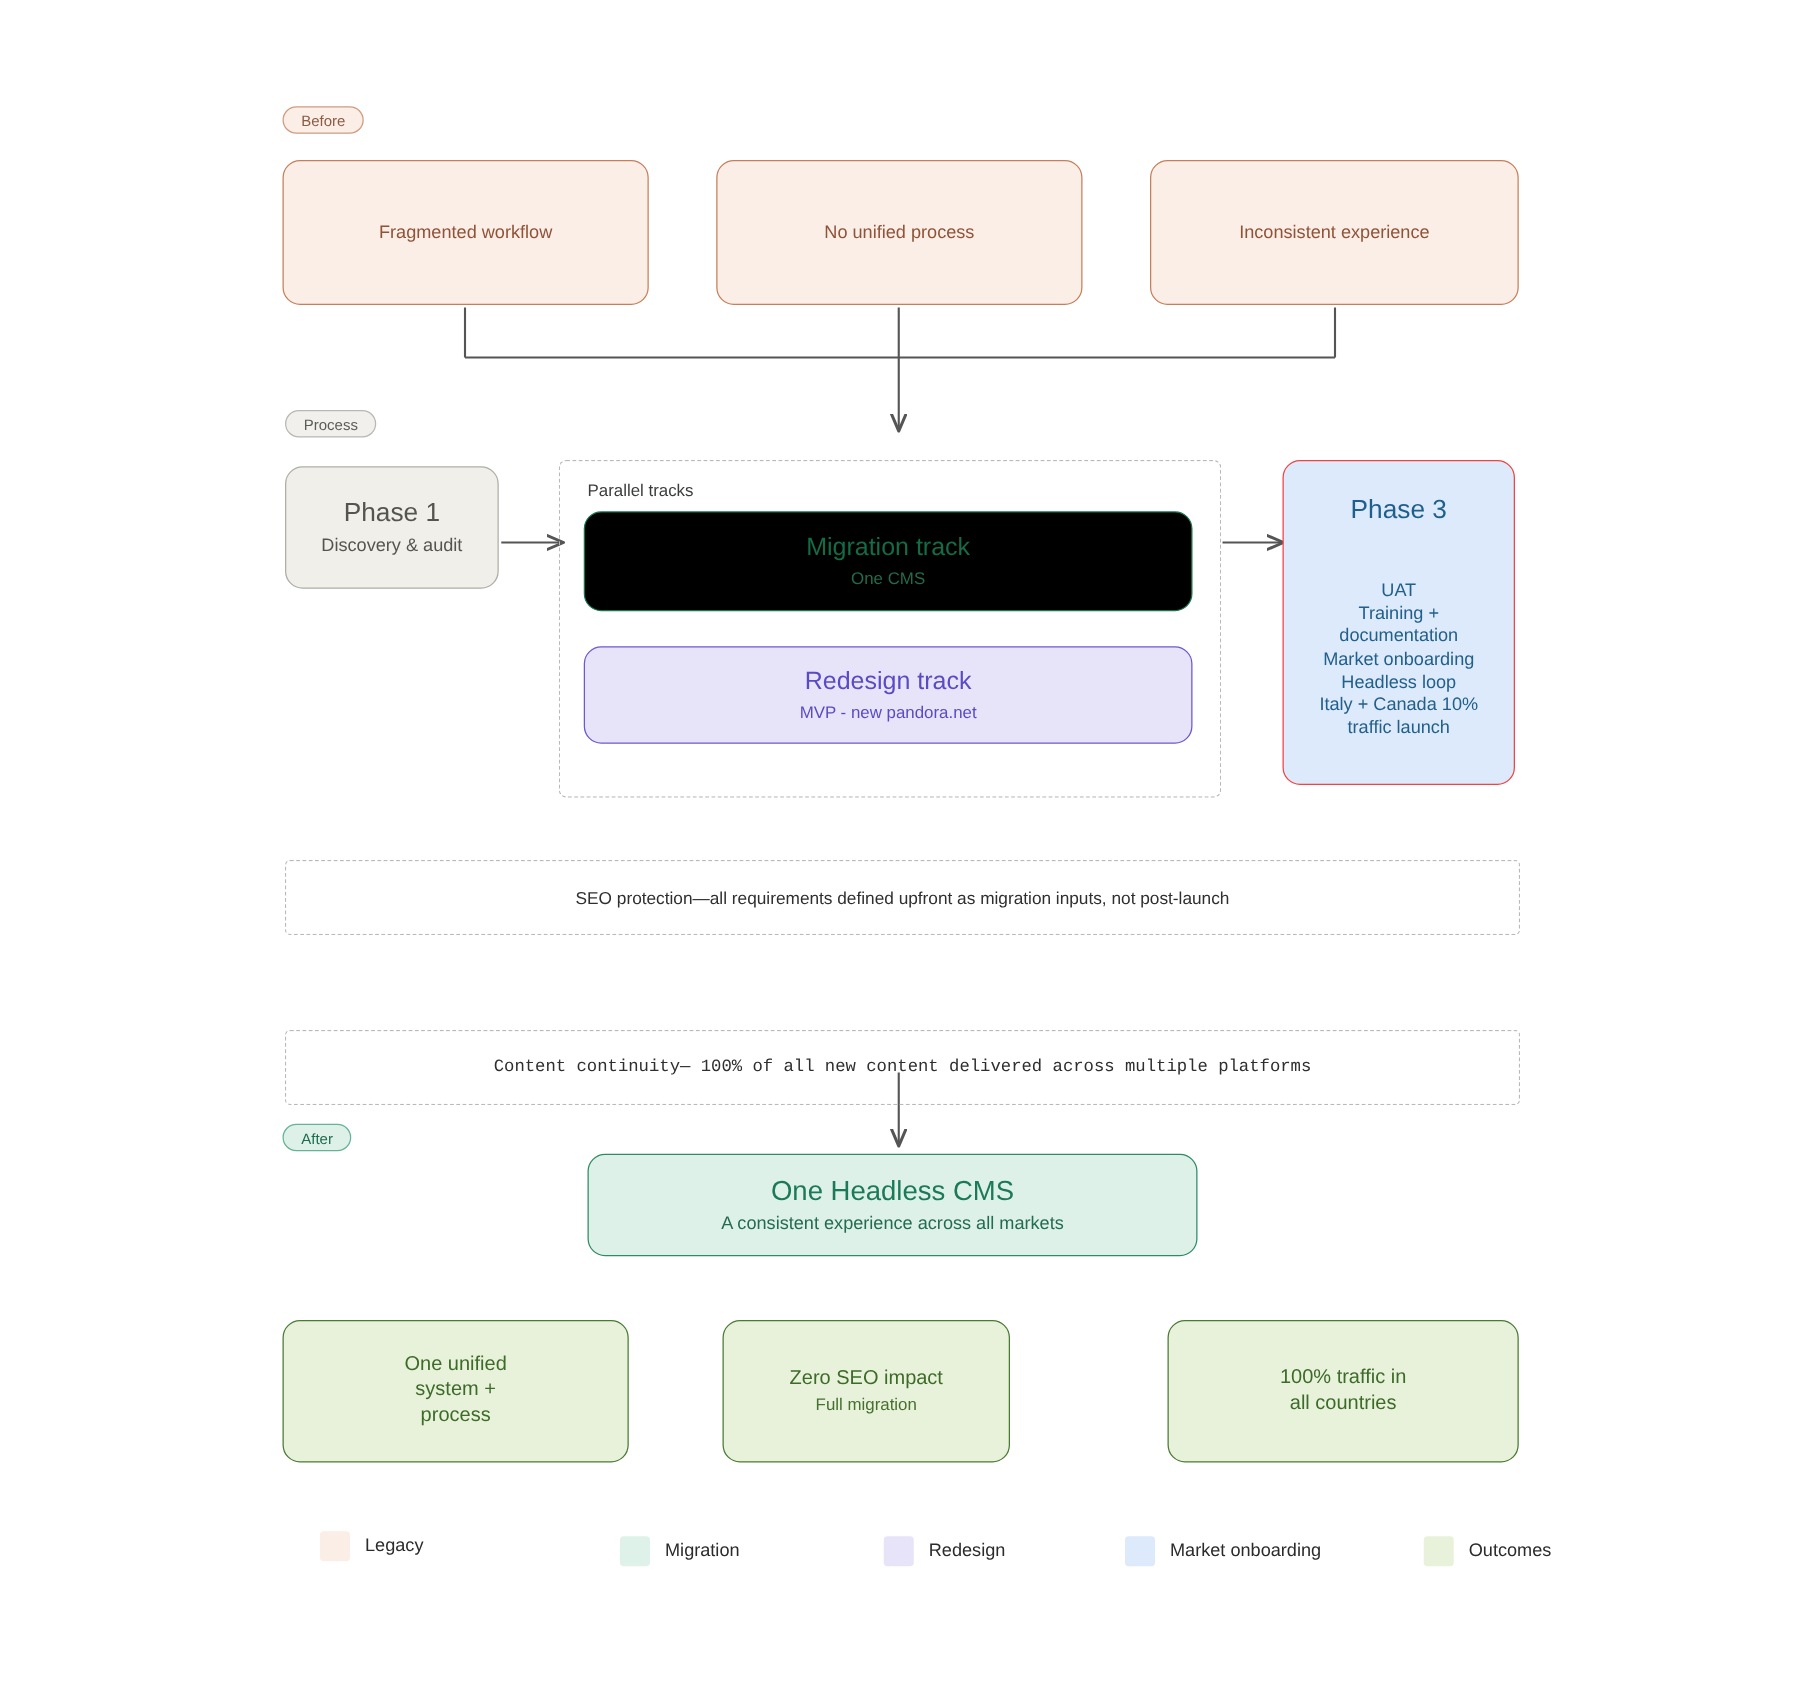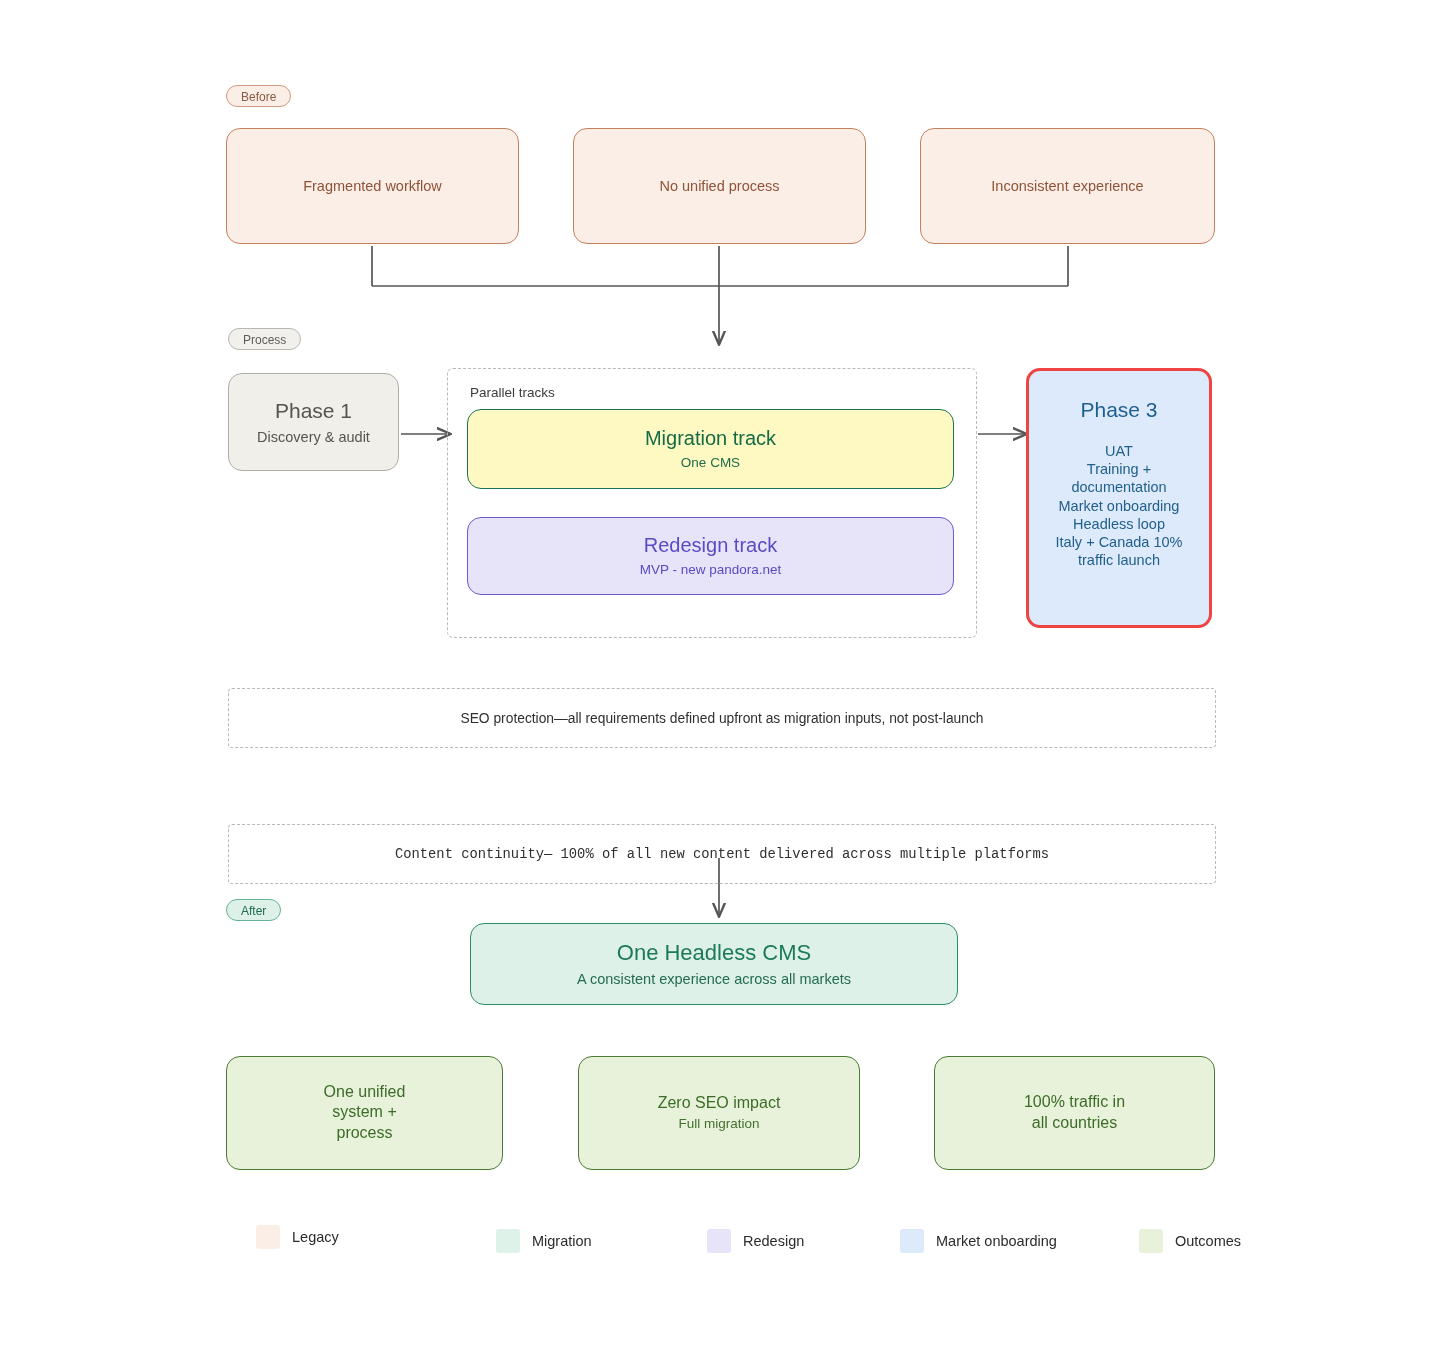--- a/index.html
+++ b/index.html
@@ -110,21 +110,21 @@
 
   .track {
     border-radius: 14px;
   }
   .track .title { font-size: 20px; }
   .track .sub { font-size: 13.5px; margin-top: 2px; }
 
   .track-migration {
     left: 467px; top: 409px;
     width: 487px; height: 80px;
-    background: #fef9c3;
+    background: #000000;
     border: 1px solid #17764f;
     color: #17694a;
   }
   .track-migration .title { color: #146b46; }
   .track-migration .sub { color: #226b4e; }
 
   .track-redesign {
     left: 467px; top: 517px;
     width: 487px; height: 78px;
     background: #e7e4fa;
@@ -132,24 +132,25 @@
     color: #5042b4;
   }
   .track-redesign .title { color: #5a4bc4; }
   .track-redesign .sub { color: #5a4bc4; }
 
   
   .phase3 {
     left: 1026px; top: 368px;
     width: 186px; height: 260px;
     background: #dceafb;
-    border: 3px solid #ef4444;
+    border: 1px solid #ef4444;
     color: #1f5b87;
     justify-content: flex-start;
     padding-top: 26px;
+    gap: 24px;
   }
   .phase3 .title { font-size: 21px; color: #1f5f8d; }
   .phase3 .lines {
     margin-top: 18px;
     font-size: 14.5px;
     line-height: 1.26;
     color: #225f8b;
   }
 
   
@@ -186,21 +187,21 @@
     height: 114px;
     background: #e8f2da;
     border: 1px solid #4a7a33;
     color: #3d6b29;
     font-size: 16px;
     line-height: 1.35;
   }
   .outcome .title { font-size: 16px; color: #3d6b29; }
   .outcome .sub { font-size: 13.5px; color: #46702f; margin-top: 1px; }
   .outcome-1 { left: 226px; width: 277px; }
-  .outcome-2 { left: 578px; width: 282px; }
+  .outcome-2 { left: 578px; width: 230px; }
   .outcome-3 { left: 934px; width: 281px; }
 
   
   .legend-item {
     position: absolute;
     display: flex;
     align-items: center;
     gap: 12px;
     font-size: 14.5px;
     color: #2b2b2b;

